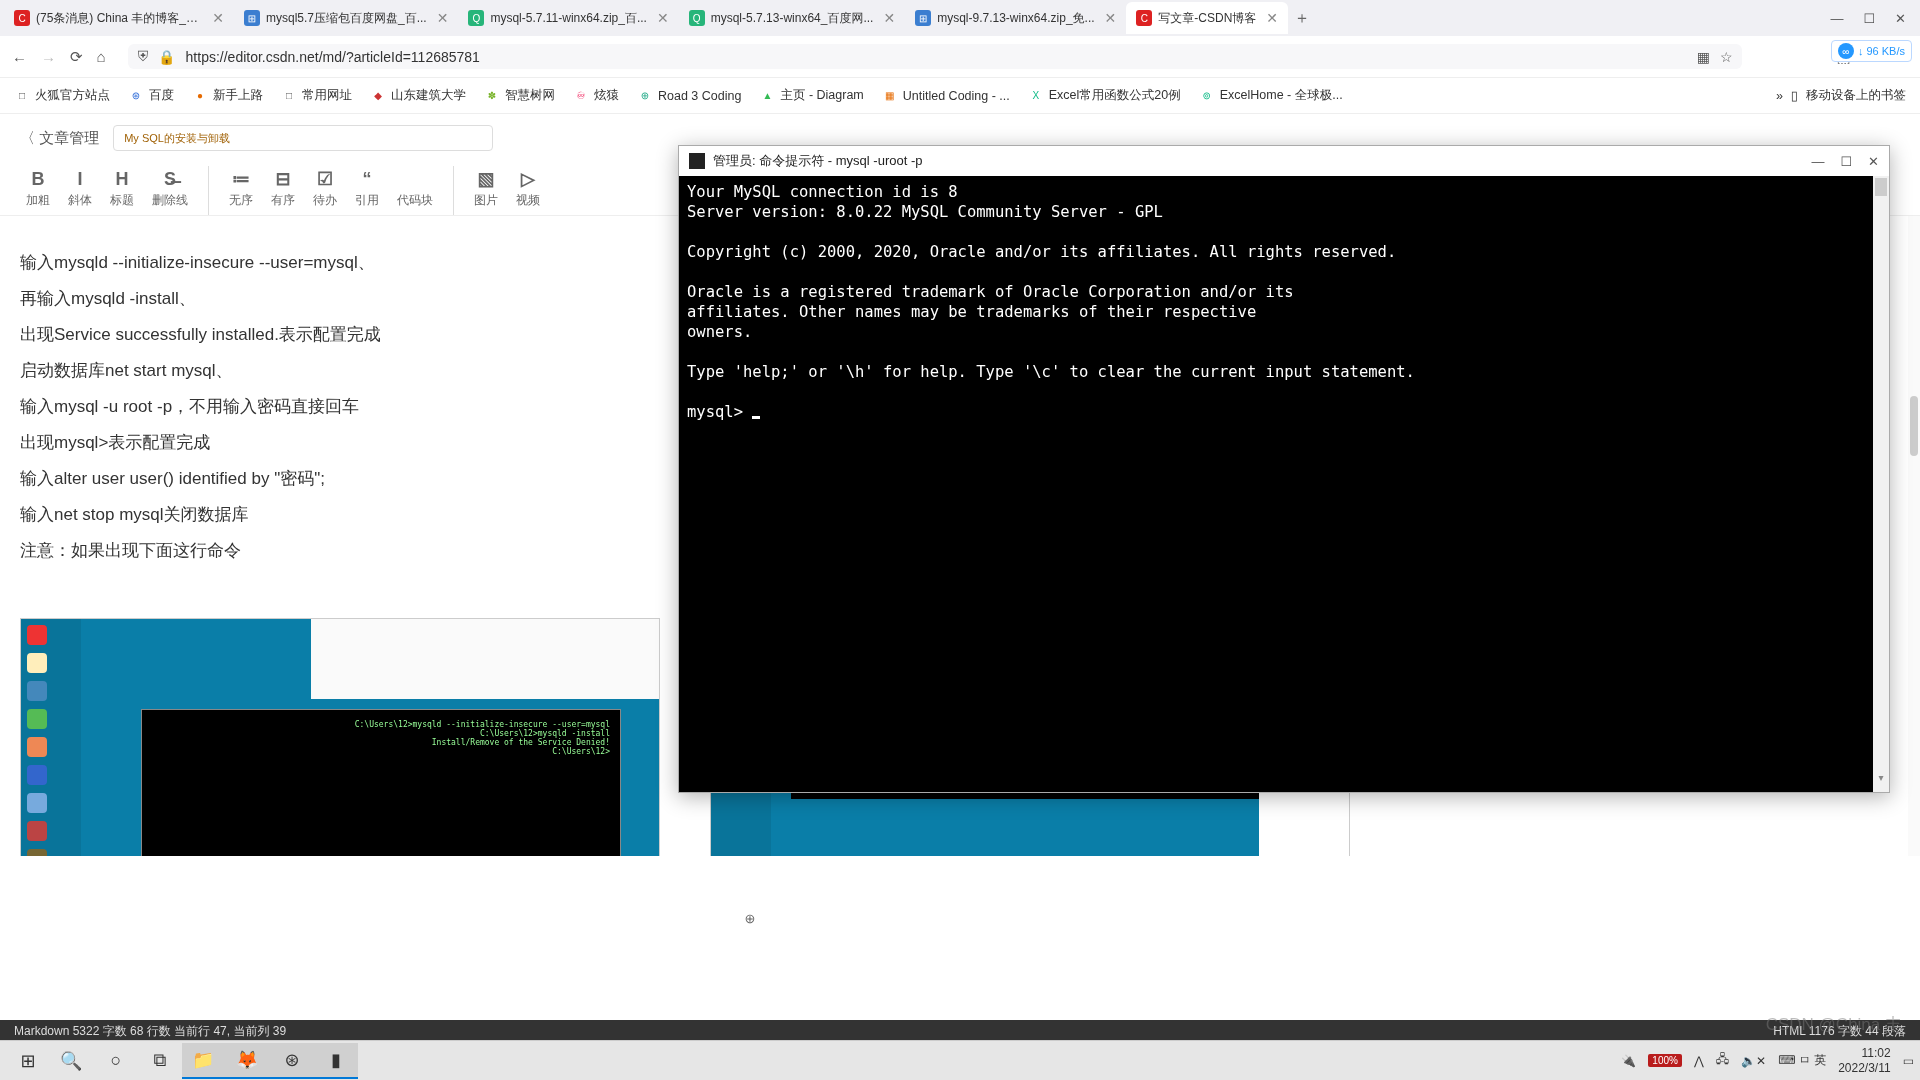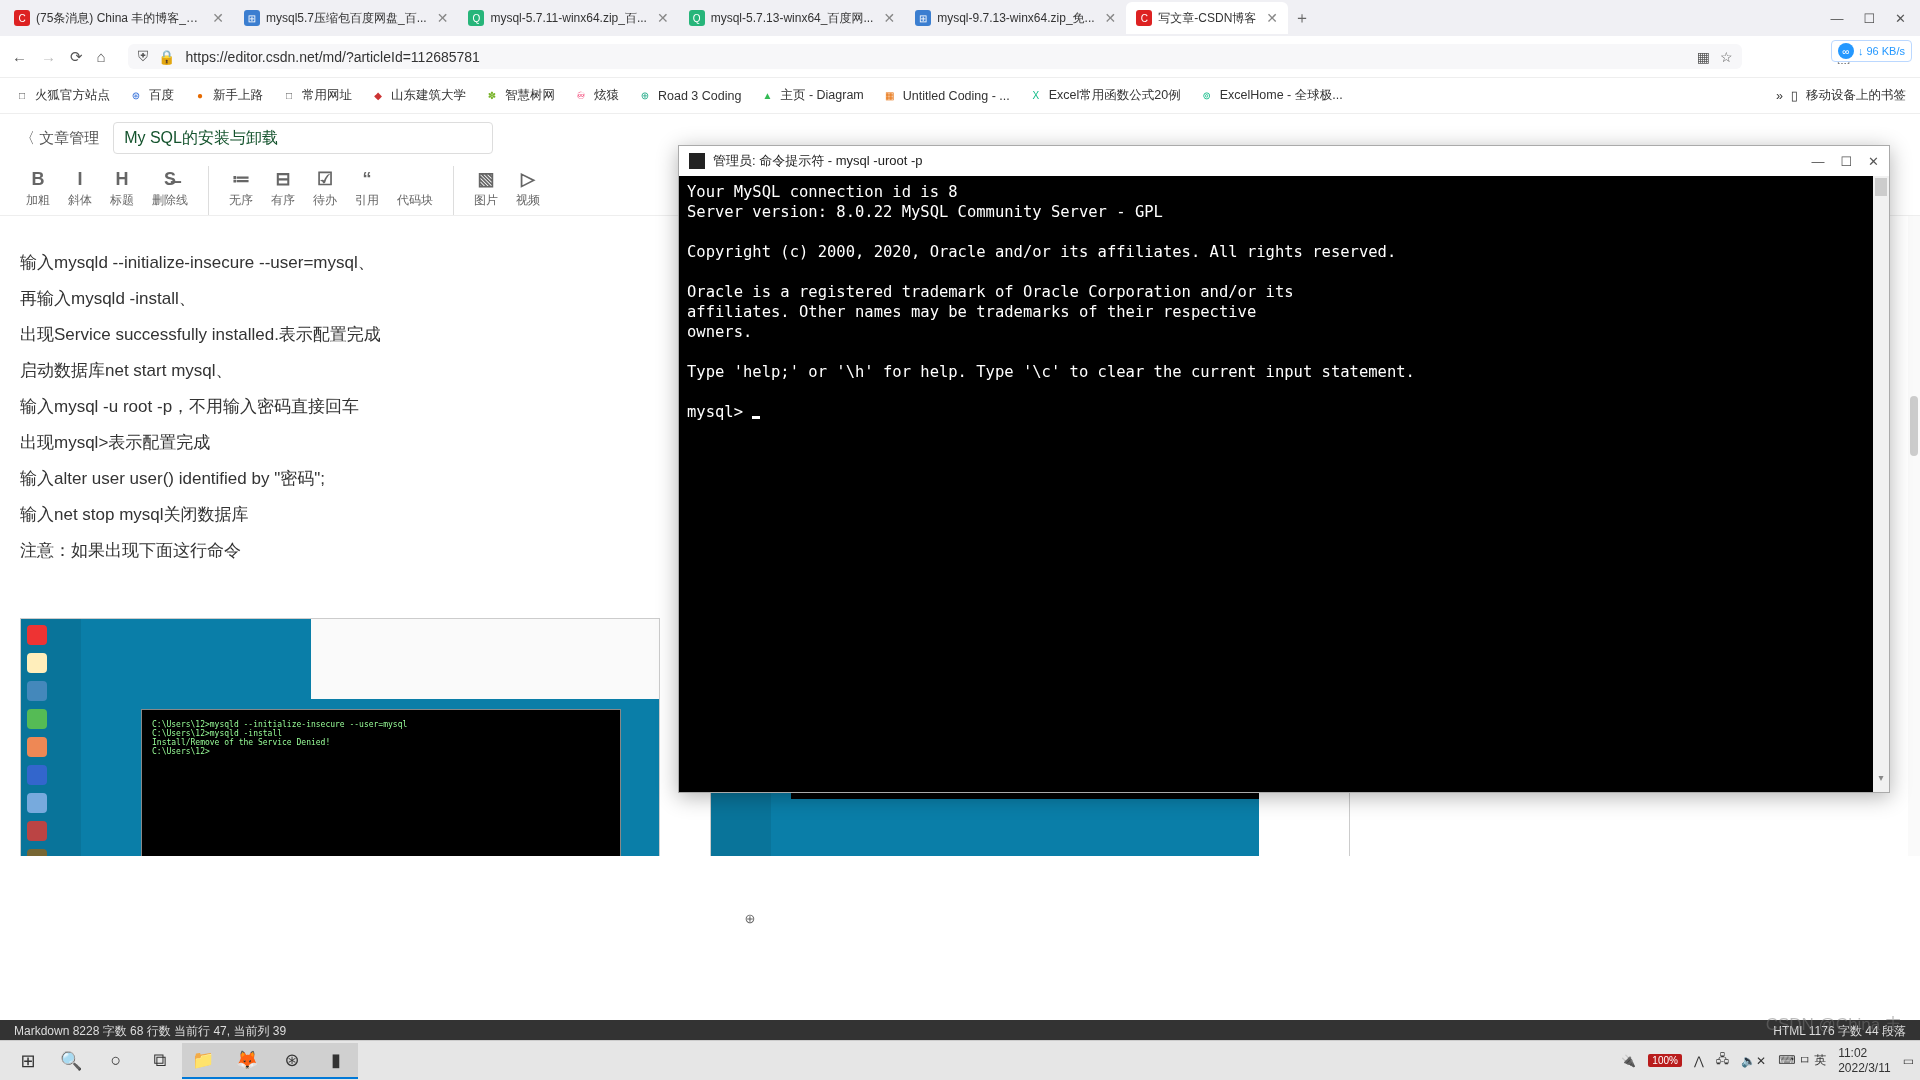--- a/index.html
+++ b/index.html
@@ -25,32 +25,32 @@
 
 
 .bmbar { height:36px; display:flex; align-items:center; gap:18px; padding:0 14px; border-bottom:1px solid #eee; font-size:12.5px; color:#333;}
 .bm { display:flex; align-items:center; gap:5px; }
 .bm .bico { width:16px; height:16px; border-radius:3px; display:inline-flex; align-items:center; justify-content:center; font-size:10px; }
 .bmright { margin-left:auto; display:flex; align-items:center; gap:8px; }
 
 
 .edhead { height:48px; display:flex; align-items:center; padding:0 20px; gap:14px; }
 .backmgr { color:#555; font-size:15px; display:flex; align-items:center; gap:4px; }
-.titlein { flex:1; max-width:380px; border:1px solid #ddd; border-radius:4px; padding:6px 10px; font-size:16px; color:#14532d; background:#fff; outline:none; }
+.titlein { flex:1; max-width:380px; border:1px solid #ddd; border-radius:4px; padding:6px 10px; font-size:11px; color:#a16207; background:#fff; outline:none; }
 
 .tb { display:flex; gap:18px; padding:4px 14px 0; border-bottom:1px solid #eee; }
 .tgrp { display:flex; gap:10px; padding:0 8px; }
 .tbtn { display:flex; flex-direction:column; align-items:center; gap:2px; color:#666; font-size:12px; padding:2px 4px 6px; }
 .tbtn .ic { font-size:18px; font-weight:bold; height:22px; display:flex; align-items:center; }
 
 
 .article { padding:30px 20px; font-size:17px; line-height:2.0; color:#333; }
 .article .line { margin-bottom:2px; }
 .imgrow { display:flex; gap:50px; margin-top:18px; }
-.shot { width:640px; height:340px; background:linear-gradient(#0a7ea8,#0a7ea8); position:relative; overflow:hidden; border:1px solid #ccc; }
+.shot { width:640px; height:340px; background:linear-gradient(#0a7ea8,#0a7ea8); position:relative; overflow:hidden; border:1px solid #ccc;text-align:right; }
 .shot .deskstrip { position:absolute; left:0; top:0; width:60px; bottom:0; background:rgba(0,0,0,0.08); display:flex; flex-direction:column; gap:8px; padding:6px; }
 .shot .deskstrip span { width:20px; height:20px; border-radius:4px; }
 .shot .panel { position:absolute; left:120px; top:90px; width:480px; height:230px; background:#000; color:#9f9; font-family:Consolas,monospace; font-size:8px; padding:10px; border:1px solid #888;}
 .shot .tbar { position:absolute; left:290px; top:0; right:0; height:80px; background:#fafafa; }
 .shot2 .sidepanel { position:absolute; right:0; top:0; width:90px; bottom:28px; background:#fff; }
 
 
 .term { position:absolute; left:678px; top:145px; width:1212px; height:648px; background:#000; border:1px solid #aaa; box-shadow:0 4px 20px rgba(0,0,0,0.3); }
 .term .tbar2 { height:30px; background:#fff; display:flex; align-items:center; padding:0 10px; gap:8px; font-size:13px; color:#222; }
 .term .tbar2 .ticon { width:16px; height:16px; background:#222; display:inline-block; }
@@ -327,21 +327,21 @@
 Type 'help;' or '\h' for help. Type '\c' to clear the current input statement.
 
 mysql&gt; <span class="cursor"></span></pre>
   <div class="scroll">
       <div class="thumb"></div>
       <div class="arr">▾</div>
     </div>
 </div>
 
 <div class="status">
-  <span>Markdown  8228 字数  68 行数  当前行 47, 当前列 39</span>
+  <span>Markdown  5322 字数  68 行数  当前行 47, 当前列 39</span>
   <span class="r">HTML  1176 字数  44 段落</span>
 </div>
 
 <div class="watermark">CSDN @China 丰</div>
 
 <div class="wtb">
   <div id="titems" style="display:flex">
       <div class="titem">⊞</div>
       <div class="titem">🔍</div>
       <div class="titem">○</div>
@@ -351,19 +351,19 @@
       <div class="titem act">⊛</div>
       <div class="titem act">▮</div>
     </div>
   <div class="tray">
     <span>🔌</span>
     <span class="batt">100%</span>
     <span>⋀</span>
     <span>🖧</span>
     <span>🔈✕</span>
     <span>⌨ ㅁ 英</span>
-    <div style="text-align:left;line-height:1.2">
+    <div style="text-align:right;line-height:1.2">
       <div>11:02</div>
       <div>2022/3/11</div>
     </div>
     <span>▭</span>
   </div>
 </div>
 
 </body></html>

